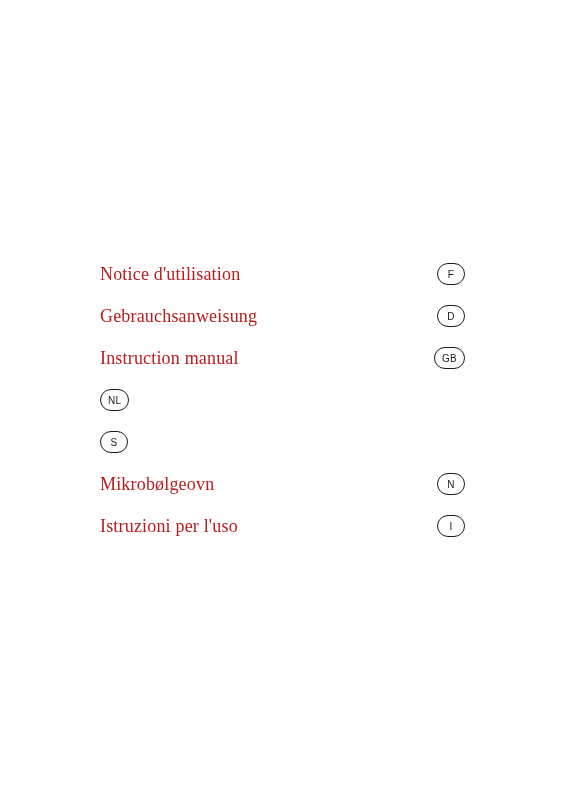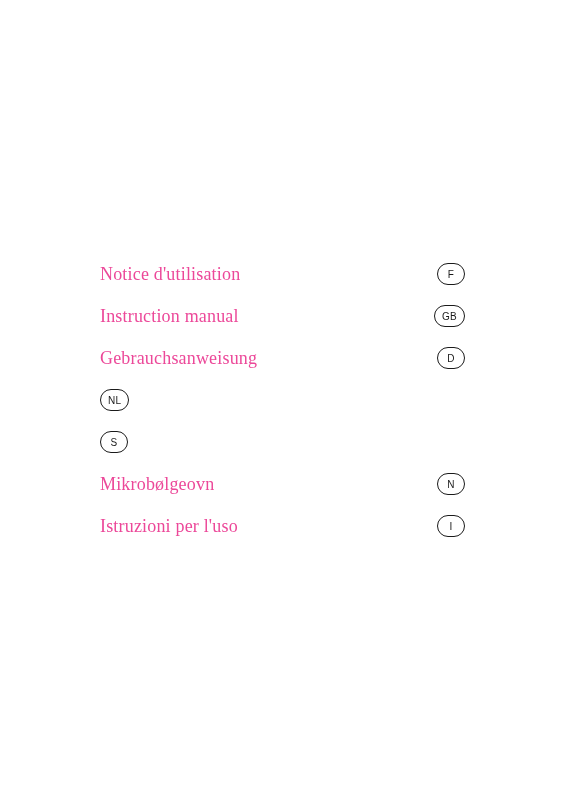--- a/index.html
+++ b/index.html
@@ -36,21 +36,21 @@
 
     .manual-item {
       display: flex;
       align-items: center;
       justify-content: space-between;
       padding: 10px 0;
     }
 
     .manual-item-label {
       font-size: 18px;
-      color: #ec4899;
+      color: #b91c1c;
       font-weight: 400;
       font-family: 'Georgia', serif;
       letter-spacing: 0.01em;
     }
 
     .language-badge {
       display: inline-flex;
       align-items: center;
       justify-content: center;
       border: 1.5px solid #1a1a1a;
@@ -69,26 +69,26 @@
 </head>
 <body>
 
 <div class="page-container">
   <div class="manual-list">
   <div class="manual-item">
         <span class="manual-item-label">Notice d'utilisation</span>
         <span class="language-badge">F</span>
       </div>
       <div class="manual-item">
+        <span class="manual-item-label">Gebrauchsanweisung</span>
+        <span class="language-badge">D</span>
+      </div>
+      <div class="manual-item">
         <span class="manual-item-label">Instruction manual</span>
         <span class="language-badge">GB</span>
-      </div>
-      <div class="manual-item">
-        <span class="manual-item-label">Gebrauchsanweisung</span>
-        <span class="language-badge">D</span>
       </div>
       <div class="manual-item">
         <span class="language-badge">NL</span>
       </div>
       <div class="manual-item">
         <span class="language-badge">S</span>
       </div>
       <div class="manual-item">
         <span class="manual-item-label">Mikrobølgeovn</span>
         <span class="language-badge">N</span>

